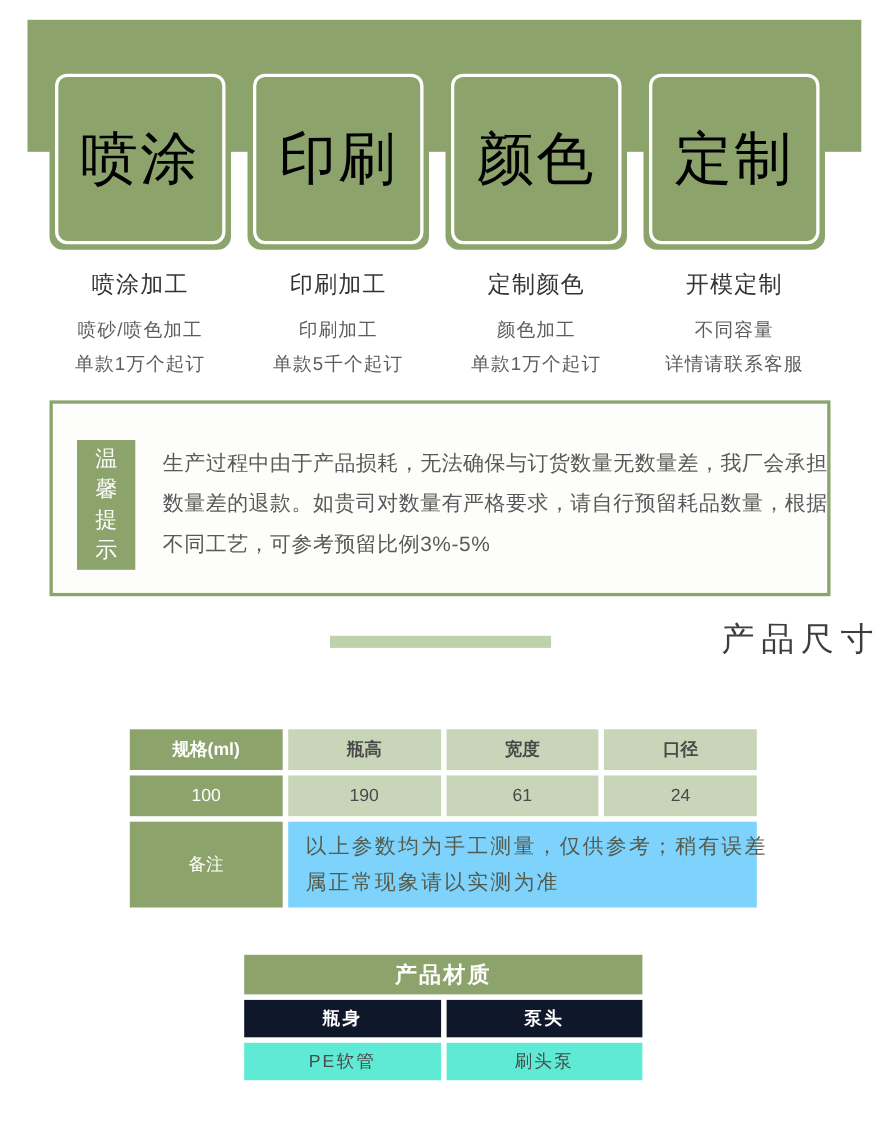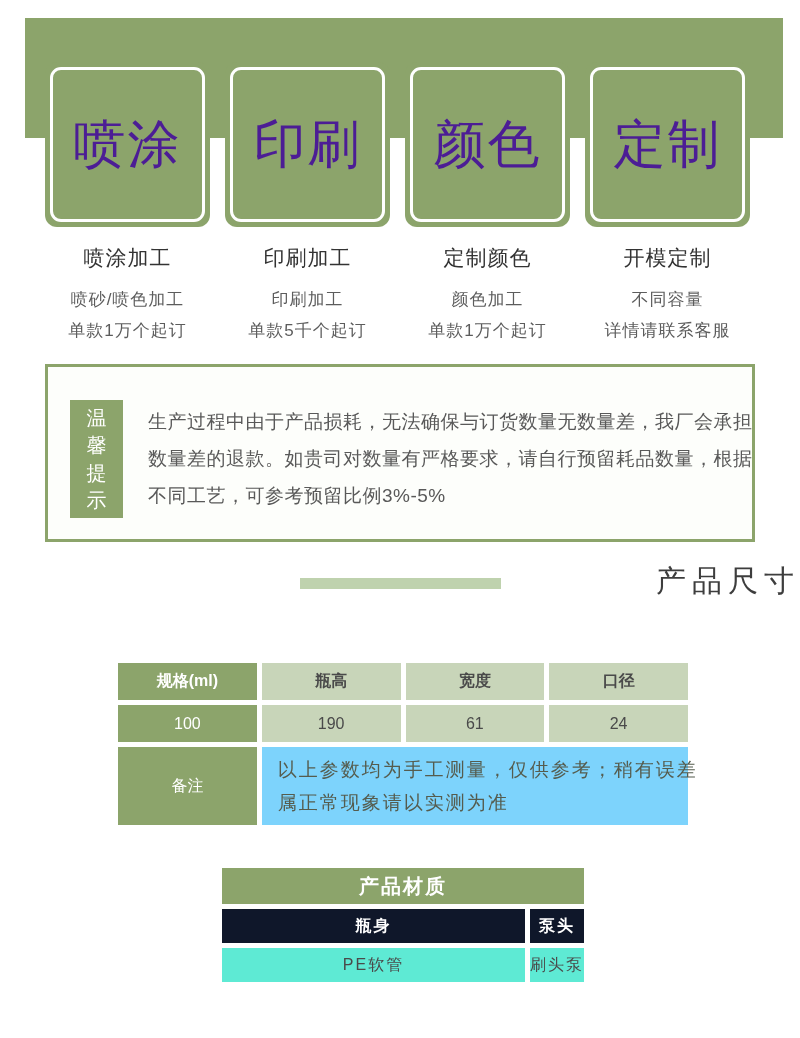--- a/index.html
+++ b/index.html
@@ -32,21 +32,21 @@
     display: flex; align-items: center; justify-content: center;
   }
   .feature-square .inner-frame {
     position: absolute;
     left: 5px; top: 5px; right: 5px; bottom: 5px;
     border: 3px solid #ffffff;
     border-radius: 11px;
     pointer-events: none;
   }
   .feature-square .badge-char {
-    color: #4c1d95;
+    color: #000000;
     font-size: 52px;
     letter-spacing: 2px;
     font-weight: 400;
   }
   .sq-0 { left: 45px; } .sq-1 { left: 225px; } .sq-2 { left: 405px; } .sq-3 { left: 585px; }
   .feature-text {
     position: absolute;
     top: 244px;
     width: 165px;
     text-align: center;
@@ -163,21 +163,21 @@
     line-height: 33px;
     letter-spacing: 2px;
     white-space: nowrap;
   }
   
   .material-table {
     position: absolute;
     left: 222px; top: 868px;
     width: 362px;
     display: grid;
-    grid-template-columns: 1fr;
+    grid-template-columns: 1fr 1fr;
     grid-template-rows: 36px 34px 34px;
     gap: 5px;
   }
   .material-title-cell {
     grid-column: 1 / 3;
     background: #8ca46b;
     color: #ffffff;
     font-weight: bold;
     font-size: 20px;
     letter-spacing: 2px;

